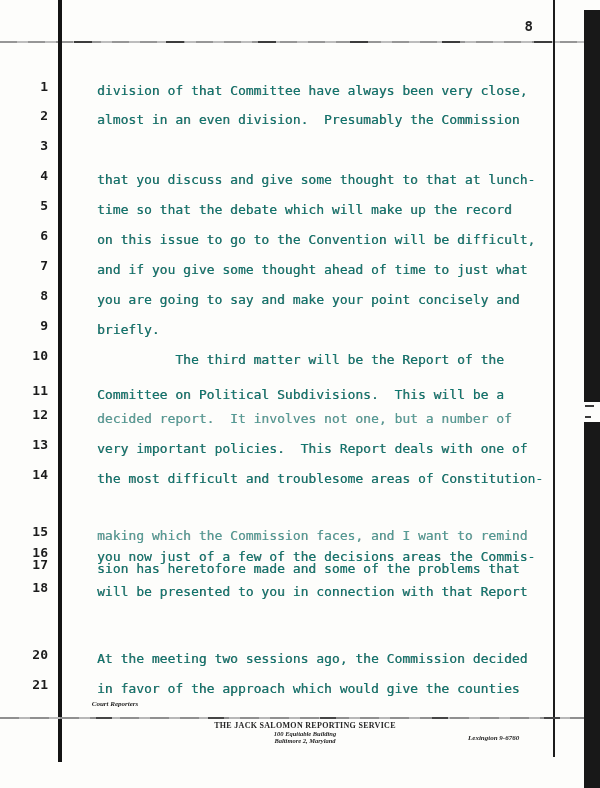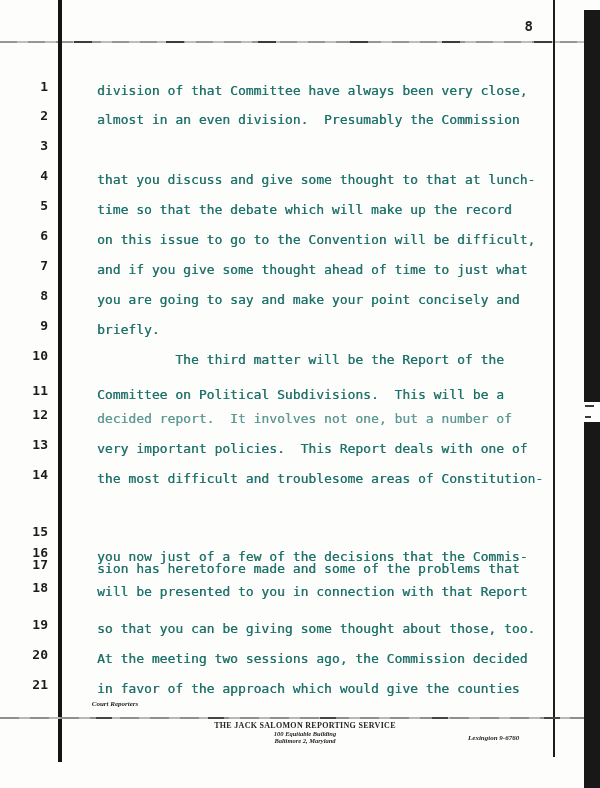--- a/index.html
+++ b/index.html
@@ -154,36 +154,33 @@
       <div class="line-row" style="top: 441.3px;">
         <span class="line-num">13</span>
         <span class="line-text">very important policies.  This Report deals with one of</span>
       </div>
       <div class="line-row" style="top: 471.2px;">
         <span class="line-num">14</span>
         <span class="line-text">the most difficult and troublesome areas of Constitution-</span>
       </div>
       <div class="line-row" style="top: 528px;">
         <span class="line-num">15</span>
+        <span class="line-text">making which the Commission faces, and I want to remind</span>
       </div>
       <div class="line-row" style="top: 531px; margin-top: 18px;">
         <span class="line-num">16</span>
-        <span class="line-text">you now just of a few of the decisions that the Commis-</span>
+        <span class="line-text">you now just of a few of the decisions areas the Commis-</span>
       </div>
       <div class="line-row" style="top: 560.9px;">
         <span class="line-num">17</span>
         <span class="line-text">sion has heretofore made and some of the problems that</span>
       </div>
       <div class="line-row" style="top: 584px;">
         <span class="line-num">18</span>
         <span class="line-text">will be presented to you in connection with that Report</span>
-      </div>
-      <div class="line-row" style="top: 620.7px;">
-        <span class="line-num">19</span>
-        <span class="line-text">so that you can be giving some thought about those, too.</span>
       </div>
       <div class="line-row" style="top: 650.6px;">
         <span class="line-num">20</span>
         <span class="line-text">At the meeting two sessions ago, the Commission decided</span>
       </div>
       <div class="line-row" style="top: 680.5px;">
         <span class="line-num">21</span>
         <span class="line-text">in favor of the approach which would give the counties</span>
       </div>
     </div>

